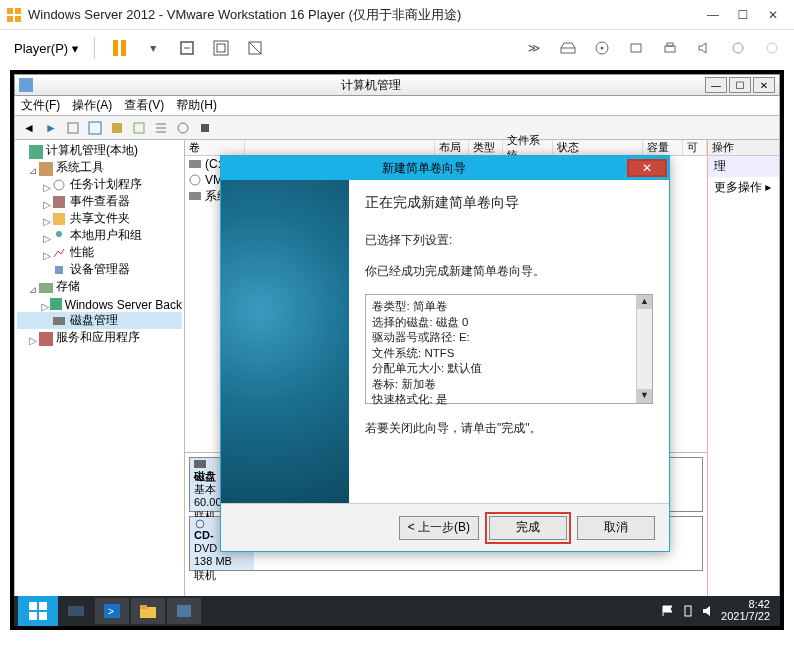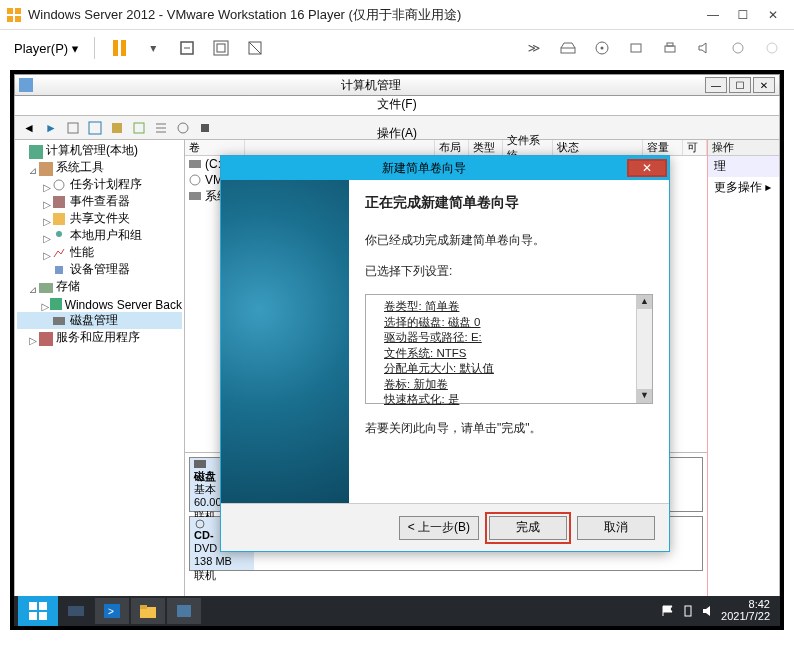--- a/index.html
+++ b/index.html
@@ -20,21 +20,21 @@
 
 .vm-screen { position: absolute; left:10px; top:70px; width:774px; height:560px; background:#000; }
 .inner { position:absolute; left:4px; top:4px; right:4px; bottom:4px; background:#fff; }
 
 .mgmt-titlebar { height:22px; background:linear-gradient(#fff,#e9e9e9); border:1px solid #999; display:flex; align-items:center; padding:0 4px; }
 .mgmt-titlebar .ticon{width:14px;height:14px;margin-right:4px;}
 .mgmt-titlebar .ttxt{flex:1;text-align:center;font-size:12px;}
 .mgmt-titlebar .tbtns{display:flex;gap:2px;}
 .mgmt-titlebar .tb{width:22px;height:16px;border:1px solid #888;background:#eee;display:flex;align-items:center;justify-content:center;font-size:10px;}
 
-.mgmt-menu{height:20px;border:1px solid #bbb;border-top:none;padding:0 6px;display:flex;align-items:center;gap:12px;font-size:12px;background:#fff;flex-direction:column;}
+.mgmt-menu{height:20px;border:1px solid #bbb;border-top:none;padding:0 6px;display:flex;align-items:center;gap:12px;font-size:12px;background:#fff;}
 .mgmt-tb2{height:24px;border:1px solid #bbb;border-top:none;display:flex;align-items:center;padding:0 4px;gap:2px;background:#f4f4f4;}
 .mgmt-tb2 .tb2{width:20px;height:20px;display:flex;align-items:center;justify-content:center;}
 
 .mgmt-body{position:absolute;left:0;top:66px;right:0;bottom:0;display:flex;border:1px solid #bbb;border-top:none;}
 .tree{width:170px;border-right:1px solid #bbb;padding:2px;overflow:hidden;background:#fff;font-size:12px;}
 .tree .node{display:flex;align-items:flex-end;height:17px;white-space:nowrap;}
 .tree .exp{width:12px;text-align:center;color:#666;font-size:10px;}
 .tree .nicon{width:14px;height:14px;margin-right:3px;display:inline-block;}
 .tree .sel{background:#cde6f7;}
 .middle{flex:1;position:relative;background:#fff;}
@@ -51,23 +51,23 @@
 .right .hdr{height:16px;background:#f0f0f0;border-bottom:1px solid #ccc;font-size:11px;padding:0 4px;display:flex;align-items:center;}
 .right .itm{padding:2px 6px;font-size:12px;}
 
 .wizard{position:absolute;left:220px;top:155px;width:450px;height:397px;background:#fff;border:1px solid #2aa5d6;box-shadow:0 2px 12px rgba(0,0,0,.35);}
 .wizard .wtitle{height:24px;background:#1bb1e7;display:flex;align-items:center;}
 .wizard .wtitle .wtxt{flex:1;text-align:center;color:#000;font-size:12px;}
 .wizard .wtitle .wclose{width:40px;height:18px;background:#c74a3c;border:2px solid #c0392b;color:#fff;display:flex;align-items:center;justify-content:center;margin-right:2px;font-size:12px;}
 .wizard .wbody{display:flex;height:325px;}
 .wizard .wside{width:128px;background:radial-gradient(circle at 30% 40%,#3a9bbf 0%,#1a6f8f 45%,#0d4a63 100%);}
 .wizard .wmain{flex:1;padding:14px 16px 8px 16px;font-size:12px;color:#222;}
-.wizard .wmain h3{font-size:14px;font-weight:bold;margin-bottom:20px;}
+.wizard .wmain h3{font-size:14px;font-weight:normal;margin-bottom:20px;}
 .wizard .wmain p{margin-bottom:14px;}
-.wizard .listbox{border:1px solid #aaa;height:110px;padding:4px 18px;line-height:1.35;font-size:11.5px;position:relative;text-decoration:underline;}
+.wizard .listbox{border:1px solid #aaa;height:110px;padding:4px 6px;line-height:1.35;font-size:11.5px;position:relative;}
 .wizard .listbox .sb{position:absolute;right:0;top:0;width:16px;height:100%;background:#eee;border-left:1px solid #ccc;}
 .wizard .wbtns{position:absolute;left:0;right:0;bottom:0;height:48px;border-top:1px solid #ccc;display:flex;align-items:center;justify-content:flex-end;gap:10px;padding:12px 14px;background:#f2f2f2;}
 .wizard .wbtn{min-width:78px;height:24px;border:1px solid #8a8a8a;background:#e8e8e8;font-size:12px;display:flex;align-items:center;justify-content:center;padding:0 8px;}
 .wizard .wbtn.hl{outline:2px solid #d43b2a;outline-offset:2px;}
 
 .taskbar{position:absolute;left:0;right:0;bottom:0;height:30px;background:#25282d;display:flex;align-items:center;padding:0 4px;}
 .taskbar .start{width:40px;height:30px;background:#1ba1e2;display:flex;align-items:center;justify-content:center;}
 .taskbar .tb-icon{width:34px;height:26px;margin:0 1px;display:flex;align-items:center;justify-content:center;}
 .taskbar .tb-icon.active{background:#3e4247;}
 .taskbar .flex{flex:1;}
@@ -473,22 +473,22 @@
 
 <div class="wizard">
   <div class="wtitle">
     <span class="wtxt">新建简单卷向导</span>
     <span class="wclose">✕</span>
   </div>
   <div class="wbody">
     <div class="wside"></div>
     <div class="wmain">
       <h3>正在完成新建简单卷向导</h3>
+      <p>已选择下列设置:</p>
       <p>你已经成功完成新建简单卷向导。</p>
-      <p>已选择下列设置:</p>
       <div class="listbox">
         <div>卷类型: 简单卷</div>
         <div>选择的磁盘: 磁盘 0</div>
         <div>驱动器号或路径: E:</div>
         <div>文件系统: NTFS</div>
         <div>分配单元大小: 默认值</div>
         <div>卷标: 新加卷</div>
         <div>快速格式化: 是</div>
         <div class="sb">
             <div style="position:absolute;top:0;width:100%;height:14px;background:#ccc;text-align:center;font-size:9px">▲</div>

